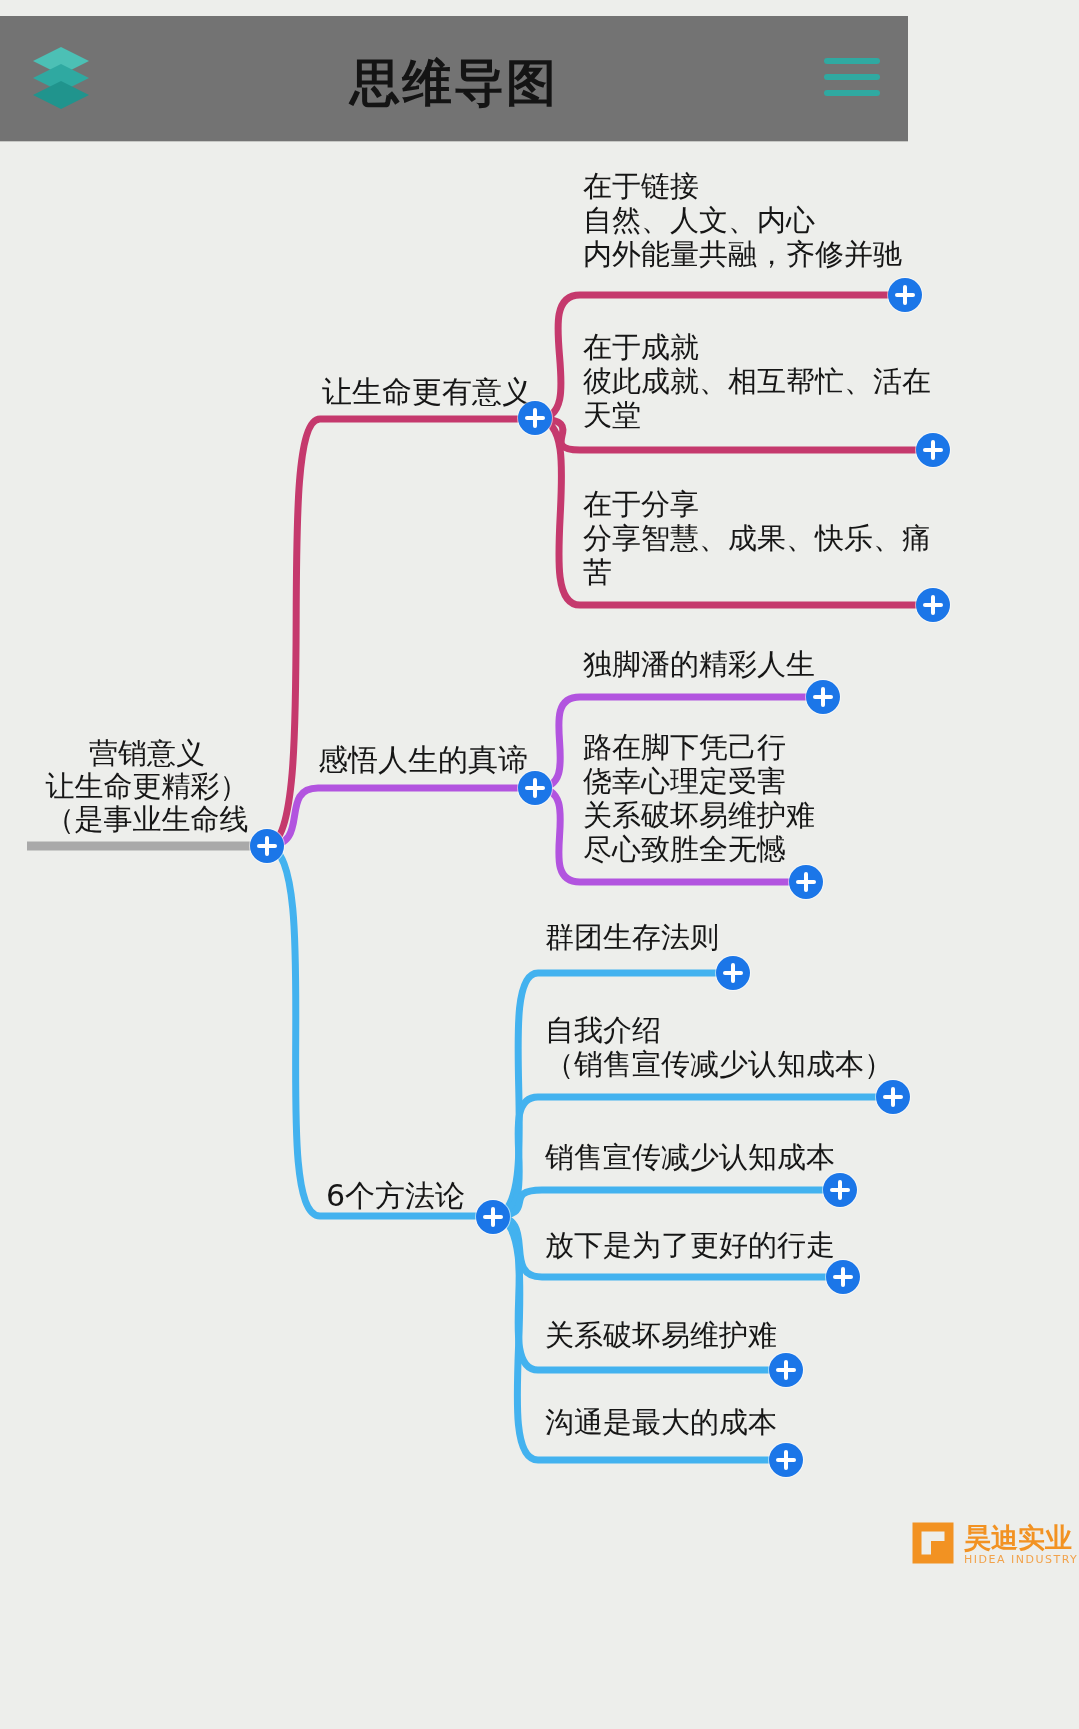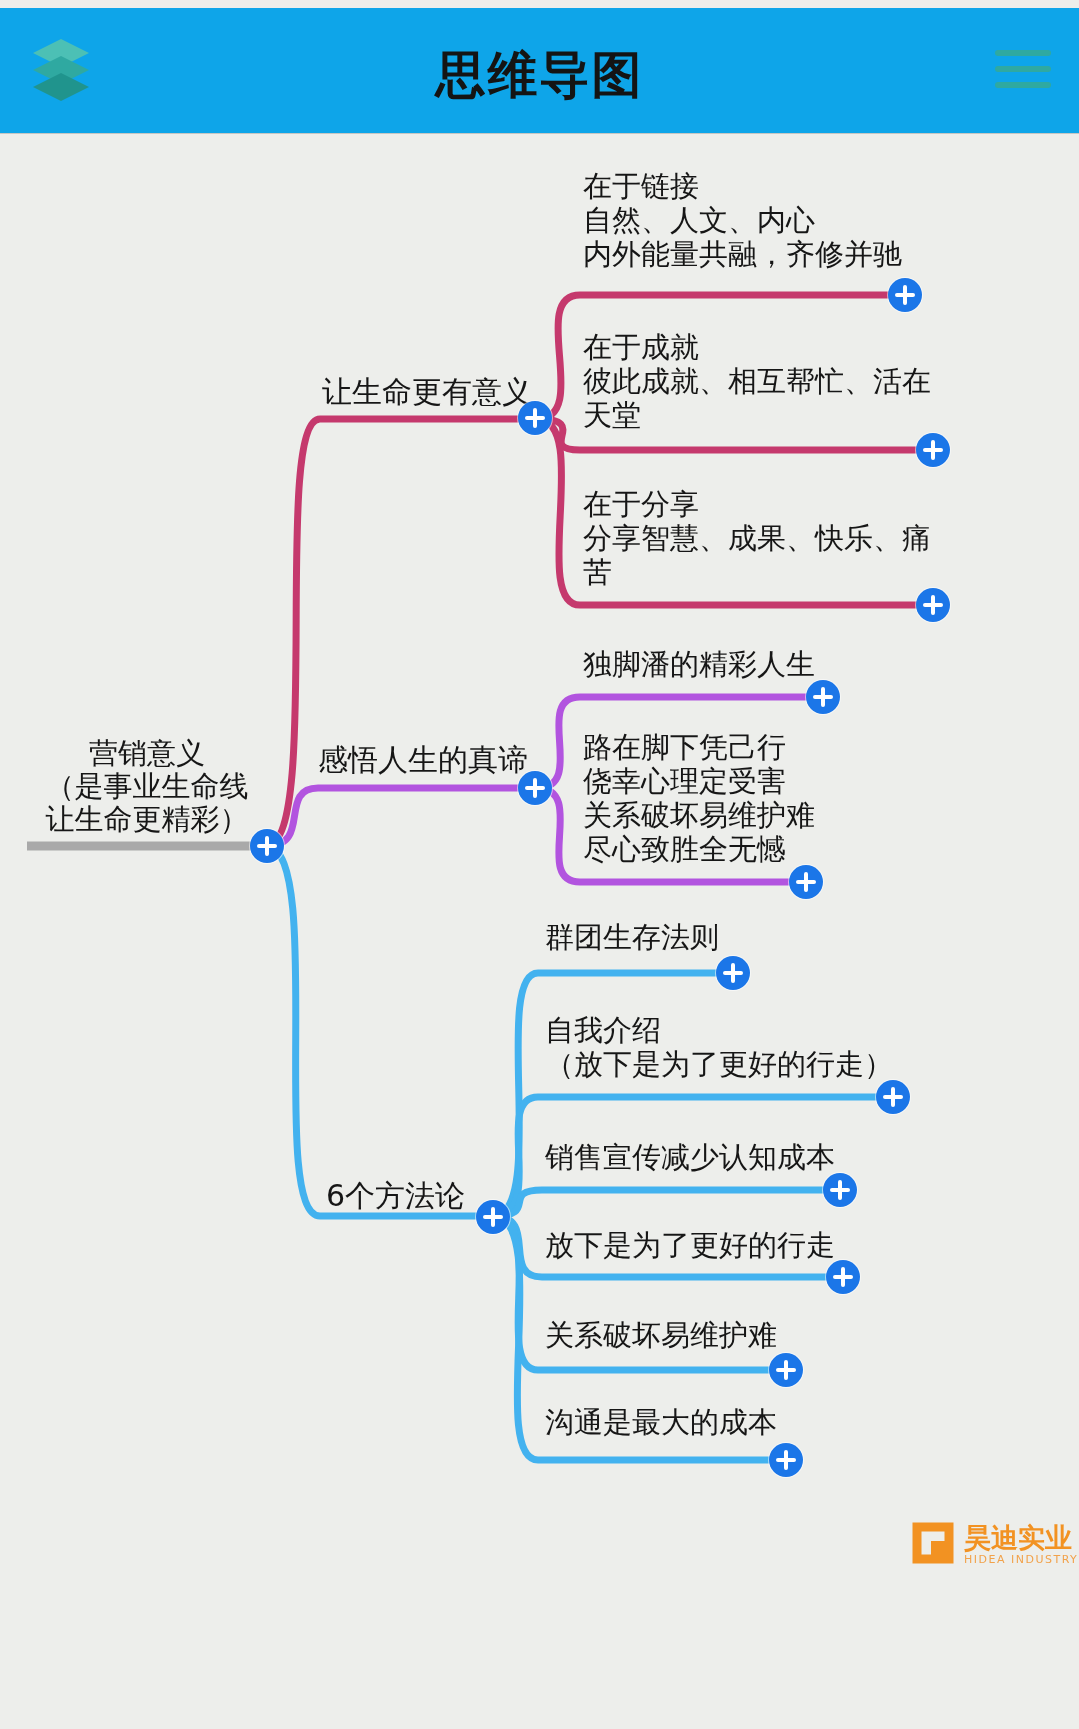--- a/index.html
+++ b/index.html
@@ -5,22 +5,22 @@
   * { margin:0; padding:0; box-sizing:border-box; }
   html,body { width:1079px; height:1729px; }
   body {
     font-family:"DejaVu Sans","Liberation Sans",sans-serif;
     background:#ffffff; overflow:hidden;
   }
   .app { position:relative; width:1079px; height:1729px; background:#edeeeb; overflow:hidden; }
 
   
   .header {
-    position:absolute; left:0; top:8px; width:1079px; height:126px;
-    background:#0ea5e9; border-bottom:1px solid #c6c7c4; z-index:10;
+    position:absolute; left:0; top:16px; width:908px; height:126px;
+    background:#737373; border-bottom:1px solid #c6c7c4; z-index:10;
   }
   .title {
     position:absolute; left:0; top:34px; width:100%;
     text-align:center; font-size:50px; font-weight:600;
     color:#141414; letter-spacing:2px;
   }
   .layers-icon { position:absolute; left:28px; top:28px; width:66px; height:68px; cursor:pointer; }
   .menu-icon { position:absolute; right:28px; top:42px; width:56px; height:42px; cursor:pointer; }
   .menu-icon .bar { height:6px; background:#2fa9a1; border-radius:3px; margin-bottom:10px; }
 
@@ -75,22 +75,22 @@
       <path d="M 493 1216 C 548 1216 492 1097 538 1097 L 891 1097"></path>
       <path d="M 493 1216 C 540 1216 500 1190 542 1190 L 838 1190"></path>
       <path d="M 493 1216 C 540 1216 500 1277 542 1277 L 841 1277"></path>
       <path d="M 493 1216 C 548 1216 492 1370 538 1370 L 784 1370"></path>
       <path d="M 493 1216 C 552 1216 488 1460 538 1460 L 784 1460"></path>
     </g>
   </svg>
 
   <div class="node root-node" style="left:26px; top:737px;">
     <div>营销意义</div>
+    <div>让生命更精彩）</div>
     <div>（是事业生命线</div>
-    <div>让生命更精彩）</div>
   </div>
   <div class="plus" style="left:250px; top:829px;"></div>
 
   <div class="node branch-label" style="left:322px; top:372px;">
     <div>让生命更有意义</div>
   </div>
   <div class="plus" style="left:518px; top:401px;"></div>
 
   <div class="node child-node" style="left:583px; top:172px;font-family:Liberation Mono, monospace;">
     <div>在于链接</div>
@@ -136,21 +136,21 @@
   </div>
   <div class="plus" style="left:476px; top:1200px;"></div>
 
   <div class="node child-node" style="left:545px; top:920px;">
     <div>群团生存法则</div>
   </div>
   <div class="plus" style="left:716px; top:956px;"></div>
 
   <div class="node child-node" style="left:545px; top:1013px;">
     <div>自我介绍</div>
-    <div>（放下是为了更好的行走）</div>
+    <div>（销售宣传减少认知成本）</div>
   </div>
   <div class="plus" style="left:876px; top:1080px;"></div>
 
   <div class="node child-node" style="left:545px; top:1140px;">
     <div>销售宣传减少认知成本</div>
   </div>
   <div class="plus" style="left:823px; top:1173px;"></div>
 
   <div class="node child-node" style="left:545px; top:1228px;">
     <div>放下是为了更好的行走</div>

